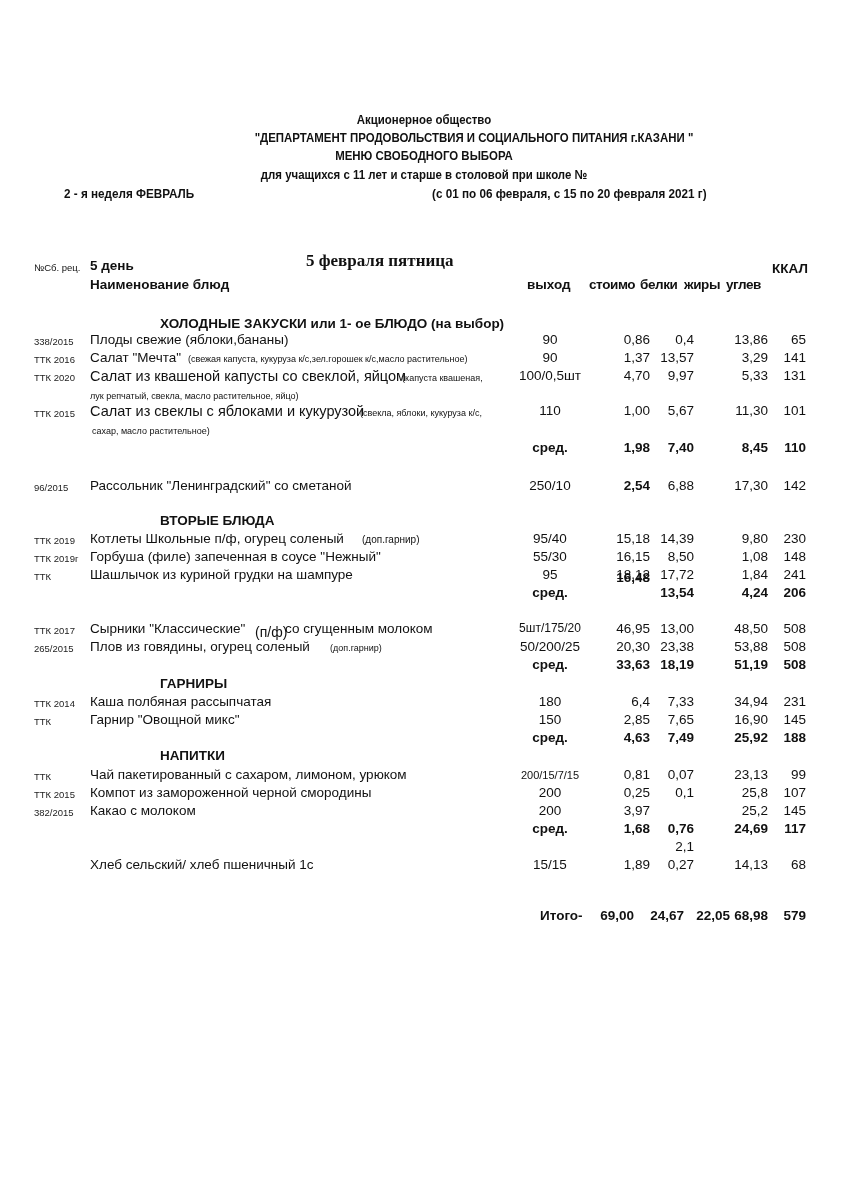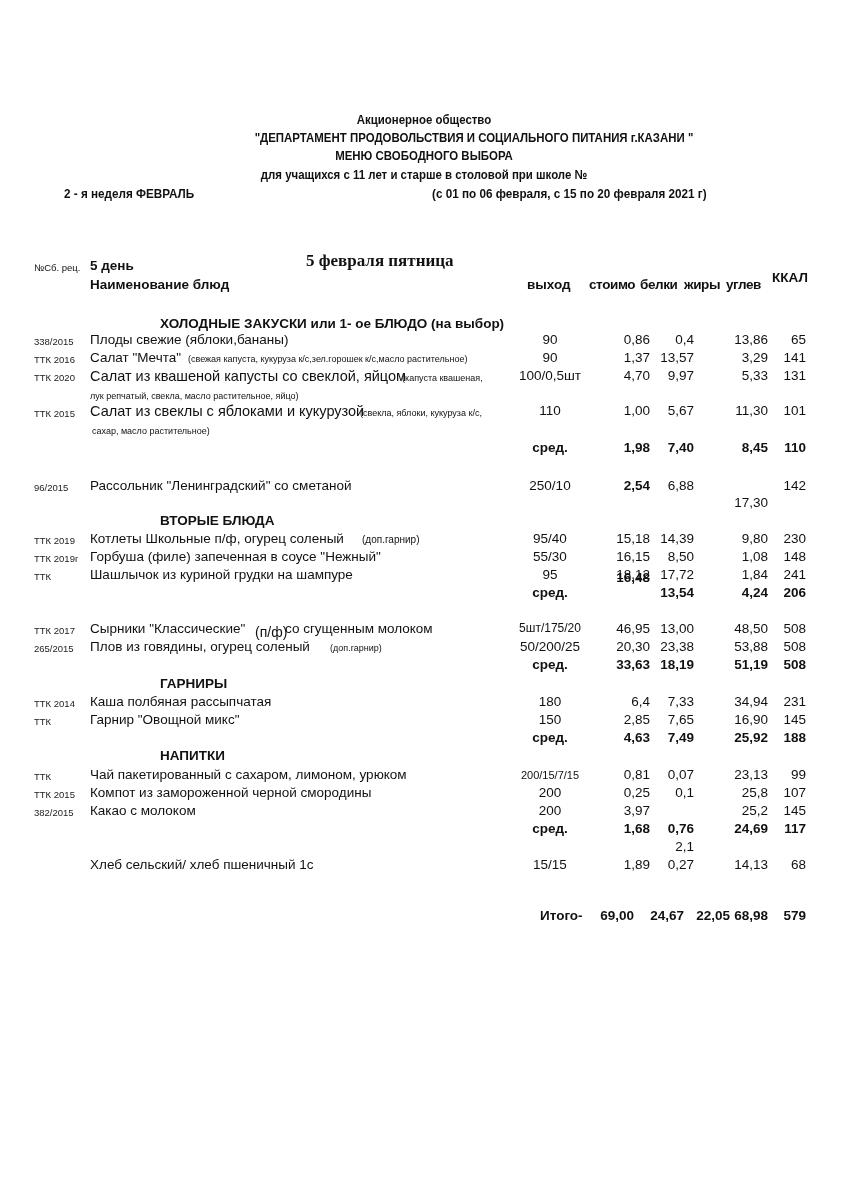--- a/index.html
+++ b/index.html
@@ -32,21 +32,21 @@
 <div class="abs" style="top:262px; left:34px; font-size:9.5px;">№Сб. рец.</div>
 <div class="abs b" style="top:258px; left:90px; font-size:13.5px;">5 день</div>
 <div class="abs b" style="top:251px; left:306px; font-size:17px; font-family:'Liberation Serif', serif;">5 февраля пятница</div>
 
 <div class="abs b" style="top:277px; left:90px; font-size:13.5px;">Наименование  блюд</div>
 <div class="abs b" style="top:277px; left:527px; font-size:13.5px;">выход</div>
 <div class="abs b" style="top:277px; left:589px; font-size:13.5px; letter-spacing:-0.4px;">стоимо</div>
 <div class="abs b" style="top:277px; left:640px; font-size:13.5px; letter-spacing:-0.4px;">белки</div>
 <div class="abs b" style="top:277px; left:684px; font-size:13.5px; letter-spacing:-0.4px;">жиры</div>
 <div class="abs b" style="top:277px; left:726px; font-size:13.5px; letter-spacing:-0.4px;">углев</div>
-<div class="abs b" style="top:270px; left:772px; font-size:13.5px;">ККАЛ</div>
+<div class="abs b" style="top:261px; left:772px; font-size:13.5px;">ККАЛ</div>
 
 <div class="sect" style="top:316px;">ХОЛОДНЫЕ  ЗАКУСКИ  или 1- ое БЛЮДО (на выбор)</div>
 
 <div>
   <div class="code" style="top:336px;">338/2015</div>
   <div class="name" style="top:332px;">Плоды свежие (яблоки,бананы)</div>
   <div class="out" style="top:332px; left:505px;">90</div>
   <div class="num c-b" style="top:332px;">0,86</div>
   <div class="num c-z" style="top:332px;">0,4</div>
   <div class="num c-u" style="top:332px;">13,86</div>
@@ -95,21 +95,21 @@
   <div class="num c-u sr" style="top:440px;">8,45</div>
   <div class="num c-k sr" style="top:440px;">110</div>
 </div>
 
 <div>
   <div class="code" style="top:482px;">96/2015</div>
   <div class="name" style="top:478px;">Рассольник "Ленинградский" со сметаной</div>
   <div class="out" style="top:478px; left:505px;">250/10</div>
   <div class="num c-b" style="top:478px;font-weight:bold;">2,54</div>
   <div class="num c-z" style="top:478px;">6,88</div>
-  <div class="num c-u" style="top:495px;">17,30</div>
+  <div class="num c-u" style="top:478px;">17,30</div>
   <div class="num c-k" style="top:478px;">142</div>
 </div>
 
 <div class="sect" style="top:513px;">ВТОРЫЕ  БЛЮДА</div>
 
 <div>
   <div class="code" style="top:535px;">ТТК 2019</div>
   <div class="name" style="top:531px;">Котлеты Школьные п/ф, огурец соленый</div>
   <div class="note" style="top:534px; left:362px; font-size:10px;">(доп.гарнир)</div>
   <div class="out" style="top:531px; left:505px;">95/40</div>

